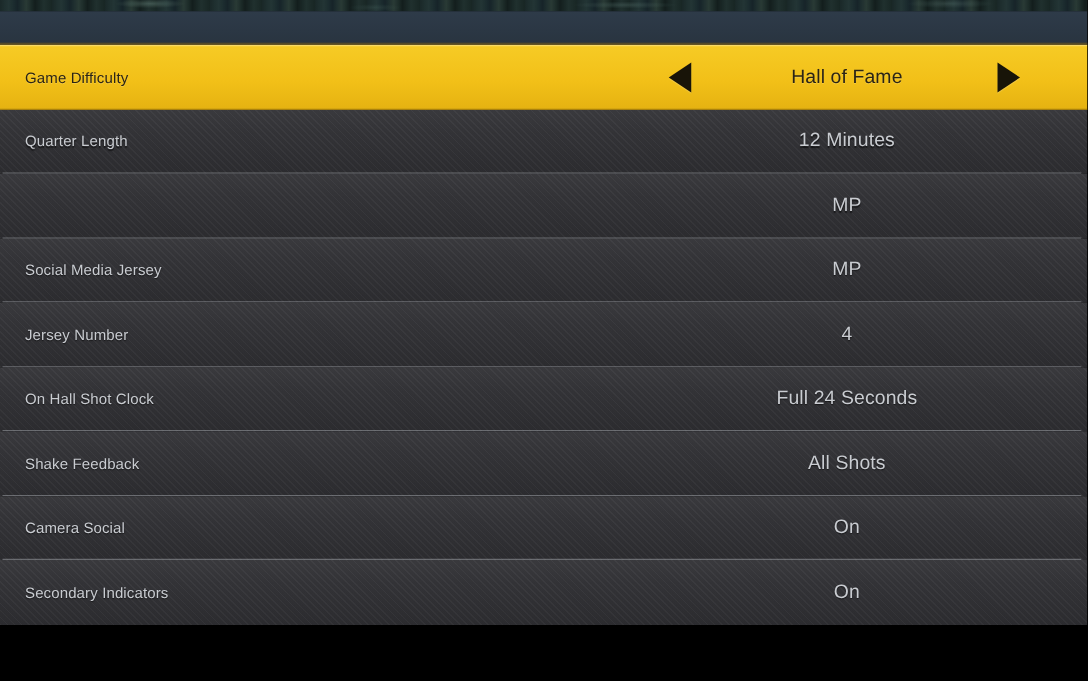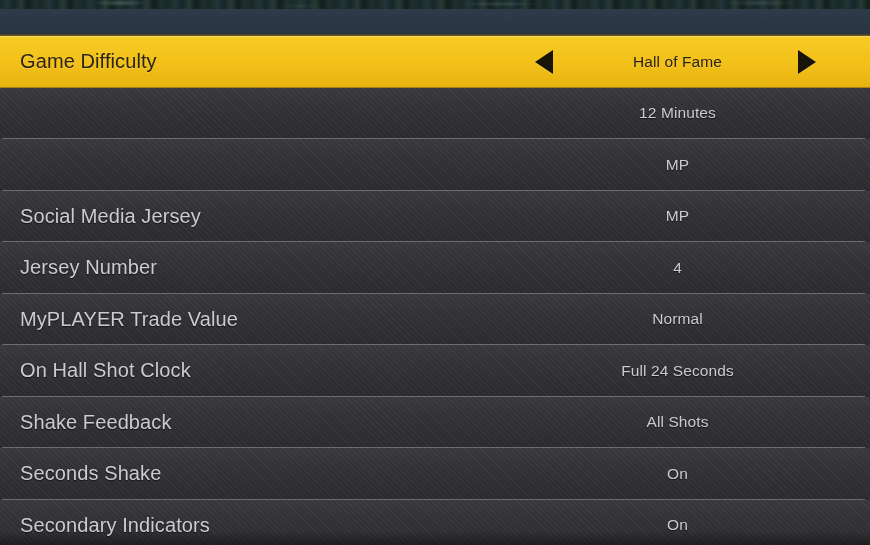--- a/index.html
+++ b/index.html
@@ -102,21 +102,21 @@
     bottom: 0;
     height: 1px;
     background: rgba(200,205,210,.40);
     box-shadow: 0 1px 0 rgba(0,0,0,.45);
   }
 
   .row .label {
     position: relative;
     z-index: 2;
     margin-left: 20px;
-    font-size: 20px;
+    font-size: 12px;
     color: #c9ccd1;
     letter-spacing: .1px;
     text-shadow: 0 1px 1px rgba(0,0,0,.6);
     white-space: nowrap;
   }
 
   .row .value {
     position: absolute;
     z-index: 2;
     left: 0;
@@ -183,54 +183,50 @@
   <div class="header-band"></div>
 
   <div class="settings-list" id="settings-list">
       <div class="row selected">
         <div class="label">Game Difficulty</div>
         <div class="value">Hall of Fame</div>
         <div class="arrow arrow-left"></div>
         <div class="arrow arrow-right"></div>
       </div>
       <div class="row">
+        <div class="label">Quarter Length</div>
         <div class="value">12 Minutes</div>
         <div class="sep"></div>
       </div>
       <div class="row">
         <div class="value">MP</div>
         <div class="sep"></div>
       </div>
       <div class="row">
         <div class="label">Social Media Jersey</div>
         <div class="value">MP</div>
         <div class="sep"></div>
       </div>
       <div class="row">
         <div class="label">Jersey Number</div>
         <div class="value">4</div>
         <div class="sep"></div>
       </div>
       <div class="row">
-        <div class="label">MyPLAYER Trade Value</div>
-        <div class="value">Normal</div>
-        <div class="sep"></div>
-      </div>
-      <div class="row">
         <div class="label">On Hall Shot Clock</div>
         <div class="value">Full 24 Seconds</div>
         <div class="sep"></div>
       </div>
       <div class="row">
         <div class="label">Shake Feedback</div>
         <div class="value">All Shots</div>
         <div class="sep"></div>
       </div>
       <div class="row">
-        <div class="label">Seconds Shake</div>
+        <div class="label">Camera Social</div>
         <div class="value">On</div>
         <div class="sep"></div>
       </div>
       <div class="row">
         <div class="label">Secondary Indicators</div>
         <div class="value">On</div>
       </div>
     </div>
 
   <div class="bottom-fade"></div>

